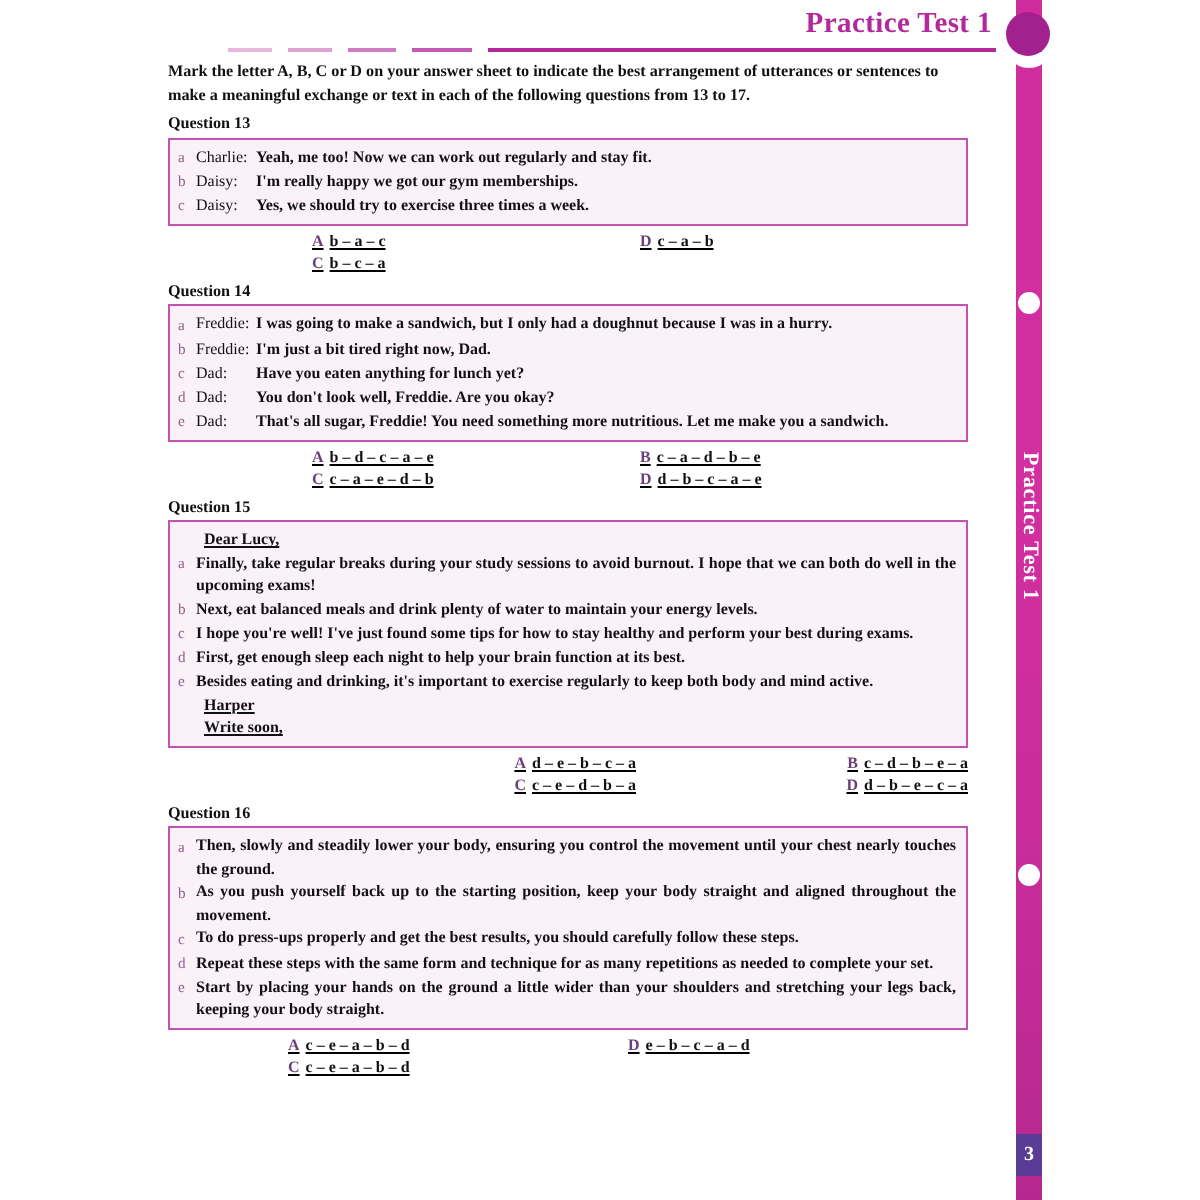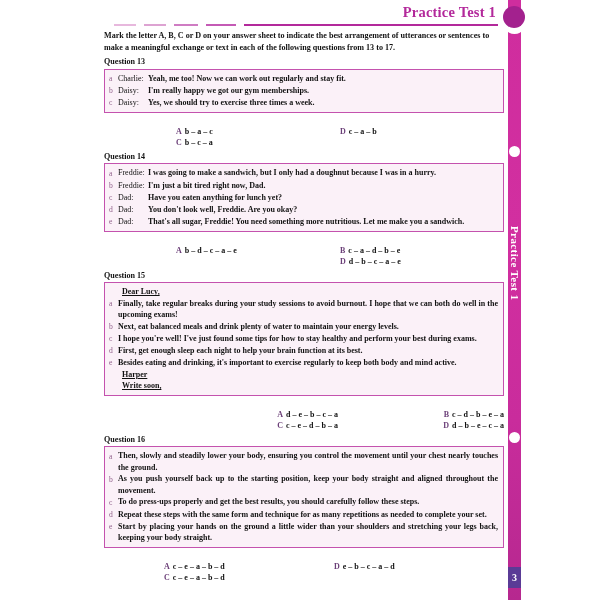--- a/index.html
+++ b/index.html
@@ -124,21 +124,21 @@
     font-weight: bold;
     font-size: 10px;
     display: flex;
     align-items: center;
     justify-content: center;
   }
 
   
   .content {
     position: absolute;
-    left: 104px;
+    left: 84px;
     top: 30px;
     width: 400px;
   }
 
   .instruction {
     font-family: "Liberation Serif", serif;
     font-weight: bold;
     font-size: 8.1px;
     line-height: 11.6px;
     color: #111111;
@@ -195,22 +195,23 @@
     line-height: 11.3px;
     color: #111111;
     font-weight: bold;
     padding-left: 13px;
     text-decoration: underline;
   }
 
   
   .options {
     display: flex;
-    margin-top: 13px;
+    margin-top: 2px;
     padding-left: 72px;
+    text-decoration: underline;
   }
   .options-col {
     flex: 0 0 50%;
   }
   .opt {
     font-family: "Liberation Serif", serif;
     font-size: 8.0px;
     line-height: 11px;
     color: #111111;
     font-weight: bold;
@@ -301,20 +302,21 @@
         </div>
         <div class="q-line">
           <span class="q-letter">e</span>
           <span class="q-speaker">Dad:</span>
           <span class="q-text">That's all sugar, Freddie! You need something more nutritious. Let me make you a sandwich.</span>
         </div>
       </div>
       <div class="options">
         <div class="options-col">
           <div class="opt"><span class="opt-key">A</span><span>b – d – c – a – e</span></div>
+          <div class="opt"><span class="opt-key">C</span><span>c – a – e – d – b</span></div>
         </div>
         <div class="options-col">
           <div class="opt"><span class="opt-key">B</span><span>c – a – d – b – e</span></div>
           <div class="opt"><span class="opt-key">D</span><span>d – b – c – a – e</span></div>
         </div>
       </div>
     </div>
 
     <div>
       <div class="q-label">Question 15</div>

